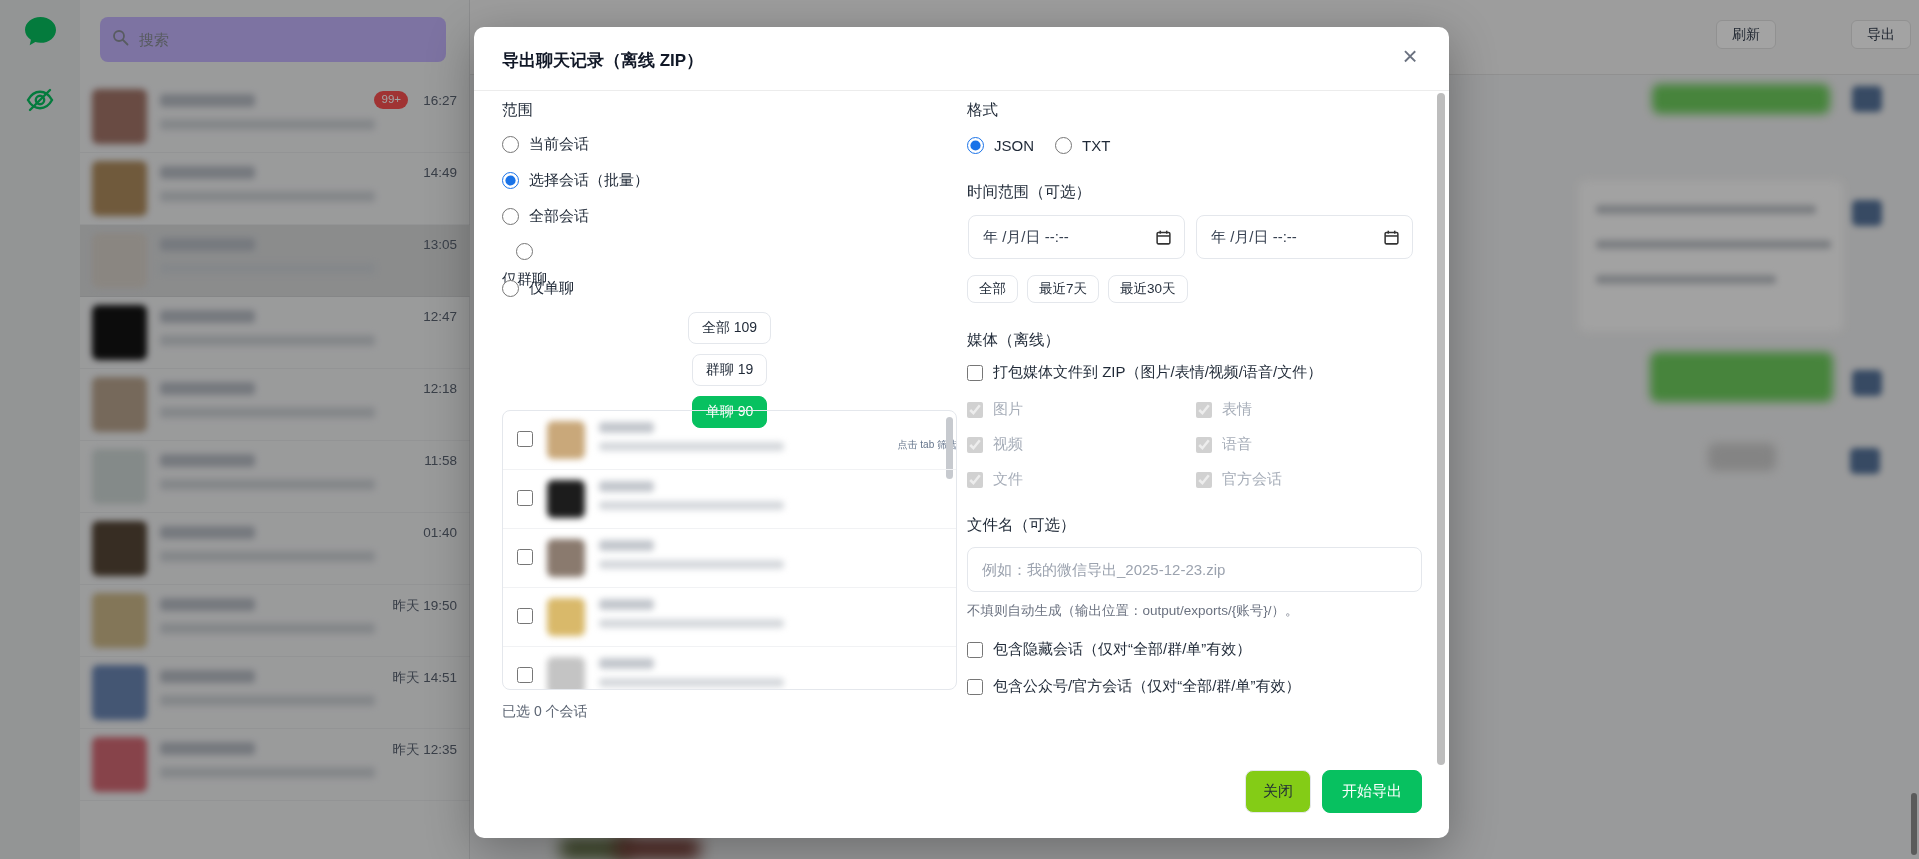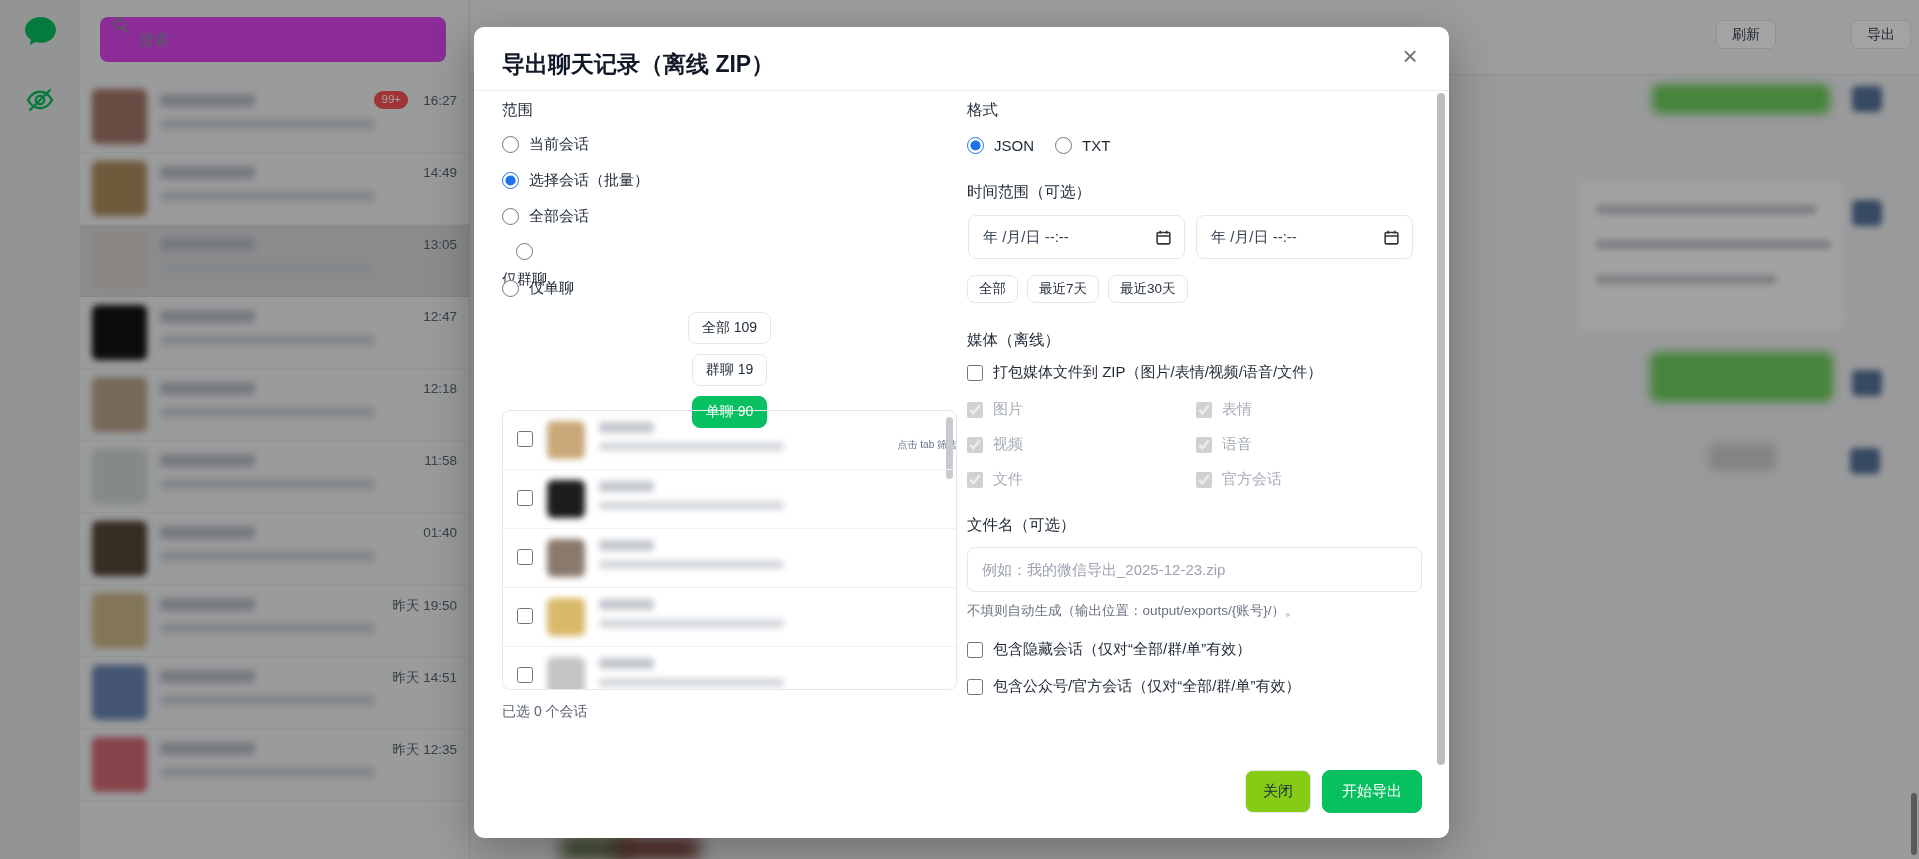--- a/index.html
+++ b/index.html
@@ -6,22 +6,22 @@
   .stage{position:relative;width:1919px;height:859px;overflow:hidden;
          font-family:"Liberation Sans",sans-serif;background:#f0f1f2;}
   .p{position:absolute;}
   .blur3{filter:blur(3px);}
   .blur5{filter:blur(5px);}
   .blur8{filter:blur(8px);}
 
   
   .rail{left:0;top:0;width:80px;height:859px;background:#e7e9ea;}
   .sidebar{left:80px;top:0;width:390px;height:859px;background:#f1f2f3;border-right:1px solid #dcdddf;box-sizing:border-box;}
-  .search-box{position:absolute;left:20px;top:17px;width:346px;height:45px;background:#d946ef;
-              border-radius:8px;display:flex;padding:0 12px;box-sizing:border-box;gap:8px;}
+  .search-box{position:absolute;left:20px;top:17px;width:346px;height:45px;background:#c4b5fd;
+              border-radius:8px;display:flex;align-items:center;padding:0 12px;box-sizing:border-box;gap:8px;}
   .search-box input{border:none;outline:none;background:transparent;font-size:15px;color:#333;width:100%;
                     font-family:"Liberation Sans",sans-serif;}
   .search-box input::placeholder{color:#8a8f98;}
   .chat-list{position:absolute;left:0;top:81px;width:390px;bottom:0;overflow:hidden;}
   .chat-row{position:relative;height:71px;border-bottom:1px solid rgba(0,0,0,0.04);}
   .chat-row.sel{background:#d9dbdc;}
   .chat-avatar{position:absolute;left:12px;top:8px;width:55px;height:55px;border-radius:6px;}
   .chat-name{position:absolute;left:80px;top:13px;width:95px;height:13px;border-radius:4px;background:#b9bec6;}
   .chat-prev{position:absolute;left:80px;top:38px;width:215px;height:11px;border-radius:4px;background:#d0d4d8;}
   .chat-time{position:absolute;right:13px;top:12px;font-size:13.5px;color:#5b6472;}
@@ -34,21 +34,21 @@
   .bubble{border-radius:8px;}
   .msg-icon{width:30px;height:26px;border-radius:5px;background:#56749c;}
   .txtline{position:absolute;height:9px;border-radius:4px;background:#c2c6cb;}
 
   
   .overlay{left:0;top:0;width:1919px;height:859px;background:rgba(0,0,0,0.36);z-index:10;}
 
   
   .modal{left:474px;top:27px;width:975px;height:811px;background:#fff;border-radius:10px;z-index:20;
          box-shadow:0 12px 48px rgba(0,0,0,0.3);}
-  .m-title{position:absolute;left:28px;top:22px;font-size:23px;font-weight:600;color:#111827;}
+  .m-title{position:absolute;left:28px;top:22px;font-size:17px;font-weight:600;color:#111827;}
   .m-close{position:absolute;right:22px;top:12px;width:34px;height:34px;border:none;background:transparent;
            font-size:26px;color:#6b7280;cursor:pointer;line-height:34px;text-align:center;padding:0;}
   .m-divider{position:absolute;left:0;top:63px;width:100%;border-top:1px solid #ececec;}
   .sec-lbl{position:absolute;font-size:15.5px;color:#1f2937;}
   .radio-row{position:absolute;display:flex;align-items:center;gap:10px;font-size:15px;color:#1f2937;}
   .radio-row input{width:17px;height:17px;margin:0;accent-color:#1a73e8;}
   .chk-row{position:absolute;display:flex;align-items:center;gap:10px;font-size:15px;color:#1f2937;}
   .chk-row input{width:16px;height:16px;margin:0;accent-color:#1a73e8;}
   .chk-row.dis{color:#a6adb8;}
   .chip{height:32px;padding:0 13px;border:1px solid #e4e7ec;border-radius:8px;background:#fff;font-size:14px;

